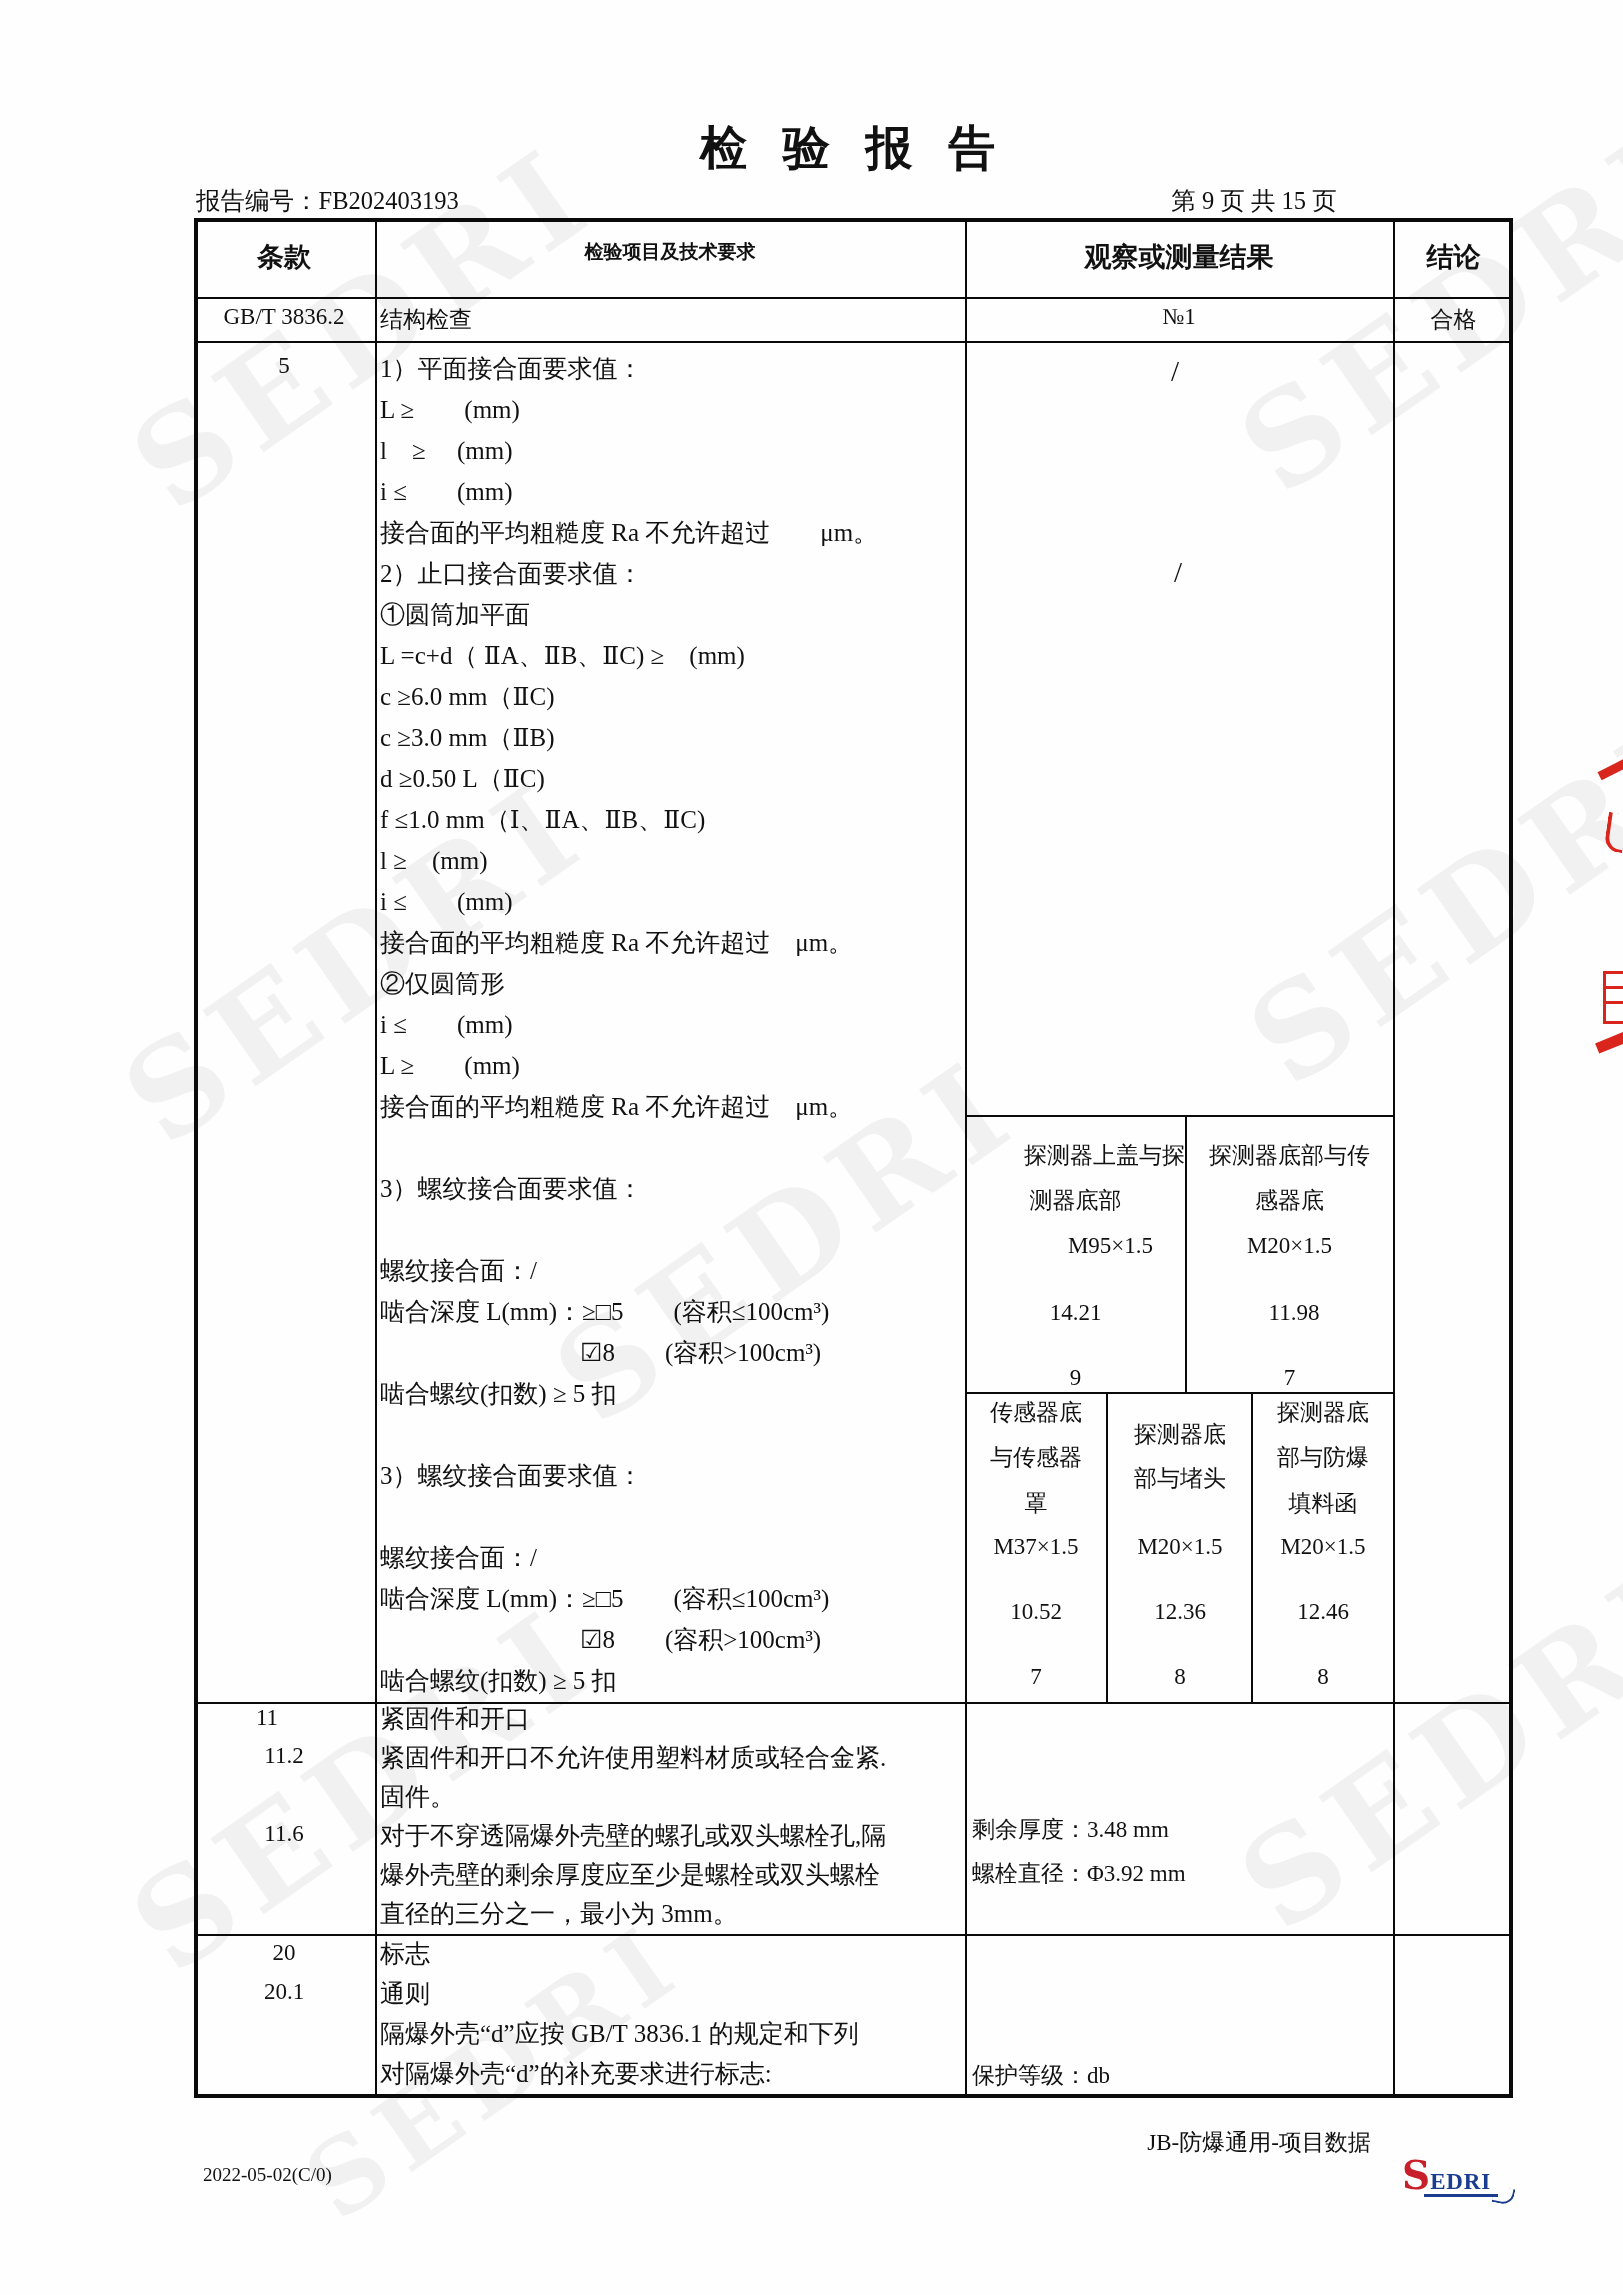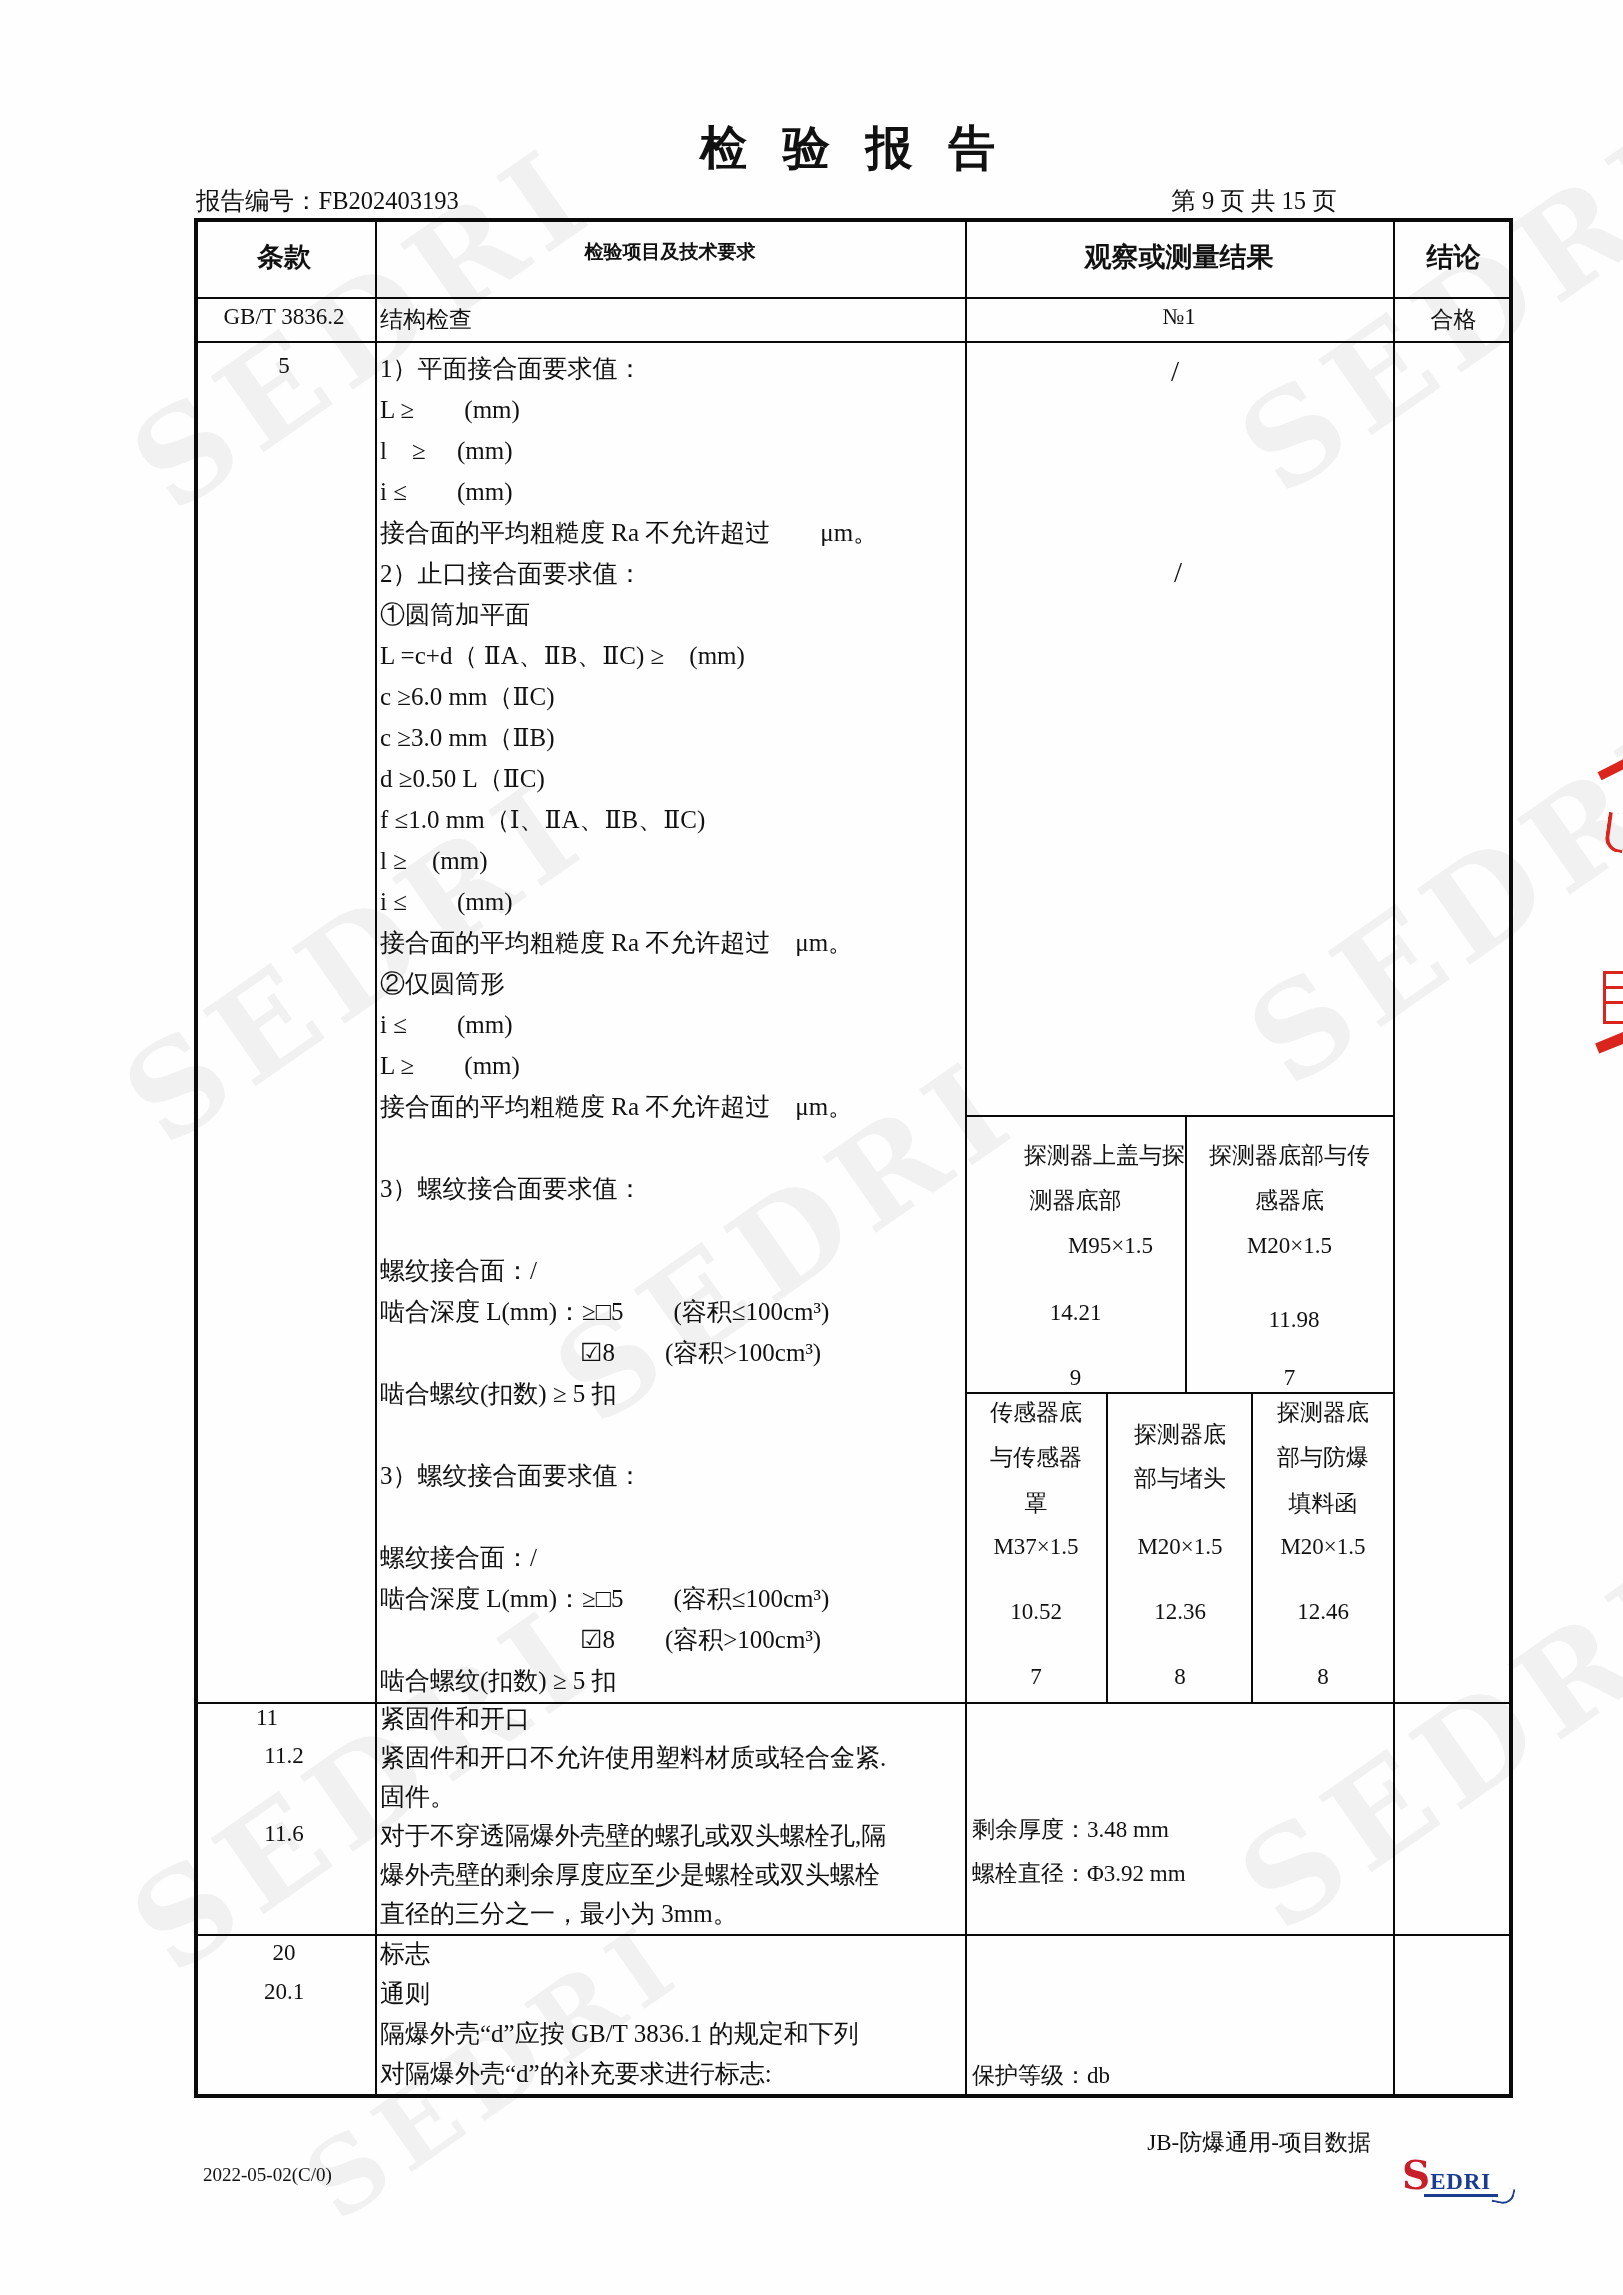--- a/index.html
+++ b/index.html
@@ -132,21 +132,21 @@
 
   <div class="txt ctr" style="left:966px;top:1140px;width:219px;padding-left:29px;">探测器上盖与探</div>
   <div class="txt ctr" style="left:966px;top:1185px;width:219px;">测器底部</div>
   <div class="txt ctr" style="left:966px;top:1233px;width:219px;padding-left:35px;">M95×1.5</div>
   <div class="txt ctr" style="left:966px;top:1300px;width:219px;">14.21</div>
   <div class="txt ctr" style="left:966px;top:1365px;width:219px;">9</div>
 
   <div class="txt ctr" style="left:1187px;top:1140px;width:205px;">探测器底部与传</div>
   <div class="txt ctr" style="left:1187px;top:1185px;width:205px;">感器底</div>
   <div class="txt ctr" style="left:1187px;top:1233px;width:205px;">M20×1.5</div>
-  <div class="txt ctr" style="left:1187px;top:1300px;width:214px;margin-top:7px;">11.98</div>
+  <div class="txt ctr" style="left:1187px;top:1300px;width:214px;">11.98</div>
   <div class="txt ctr" style="left:1187px;top:1365px;width:205px;">7</div>
 
   <div class="txt ctr" style="left:966px;top:1397px;width:140px;">传感器底</div>
   <div class="txt ctr" style="left:966px;top:1442px;width:140px;">与传感器</div>
   <div class="txt ctr" style="left:966px;top:1488px;width:140px;">罩</div>
   <div class="txt ctr" style="left:966px;top:1534px;width:140px;">M37×1.5</div>
   <div class="txt ctr" style="left:966px;top:1599px;width:140px;">10.52</div>
   <div class="txt ctr" style="left:966px;top:1664px;width:140px;">7</div>
 
   <div class="txt ctr" style="left:1108px;top:1419px;width:144px;">探测器底</div>

